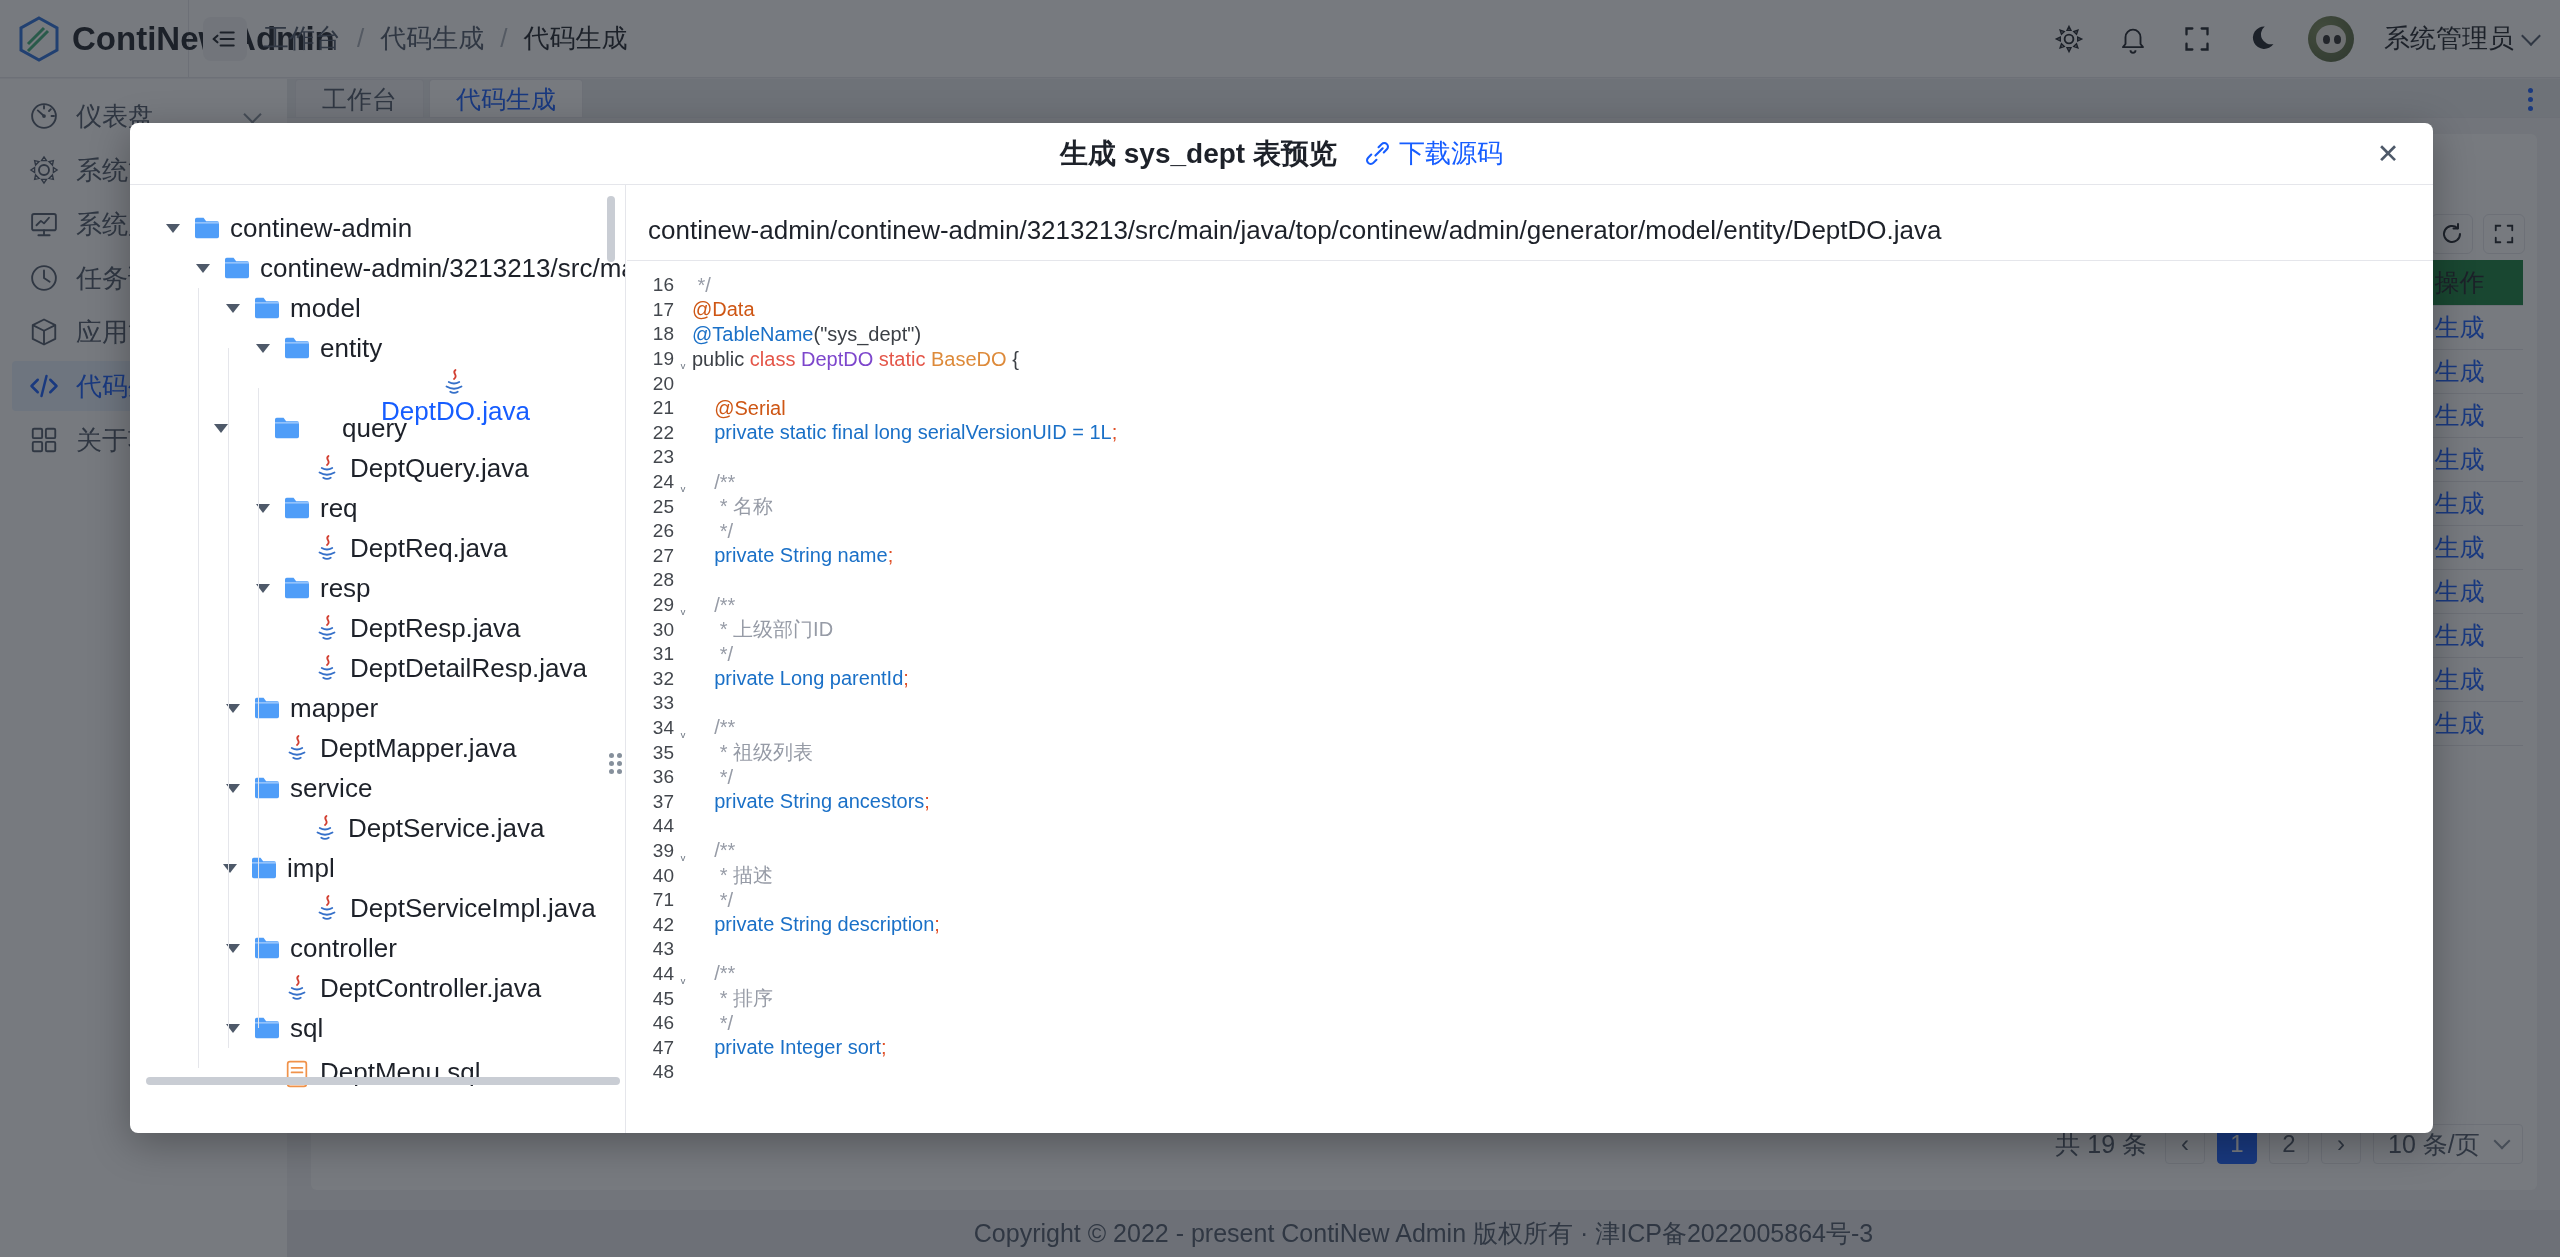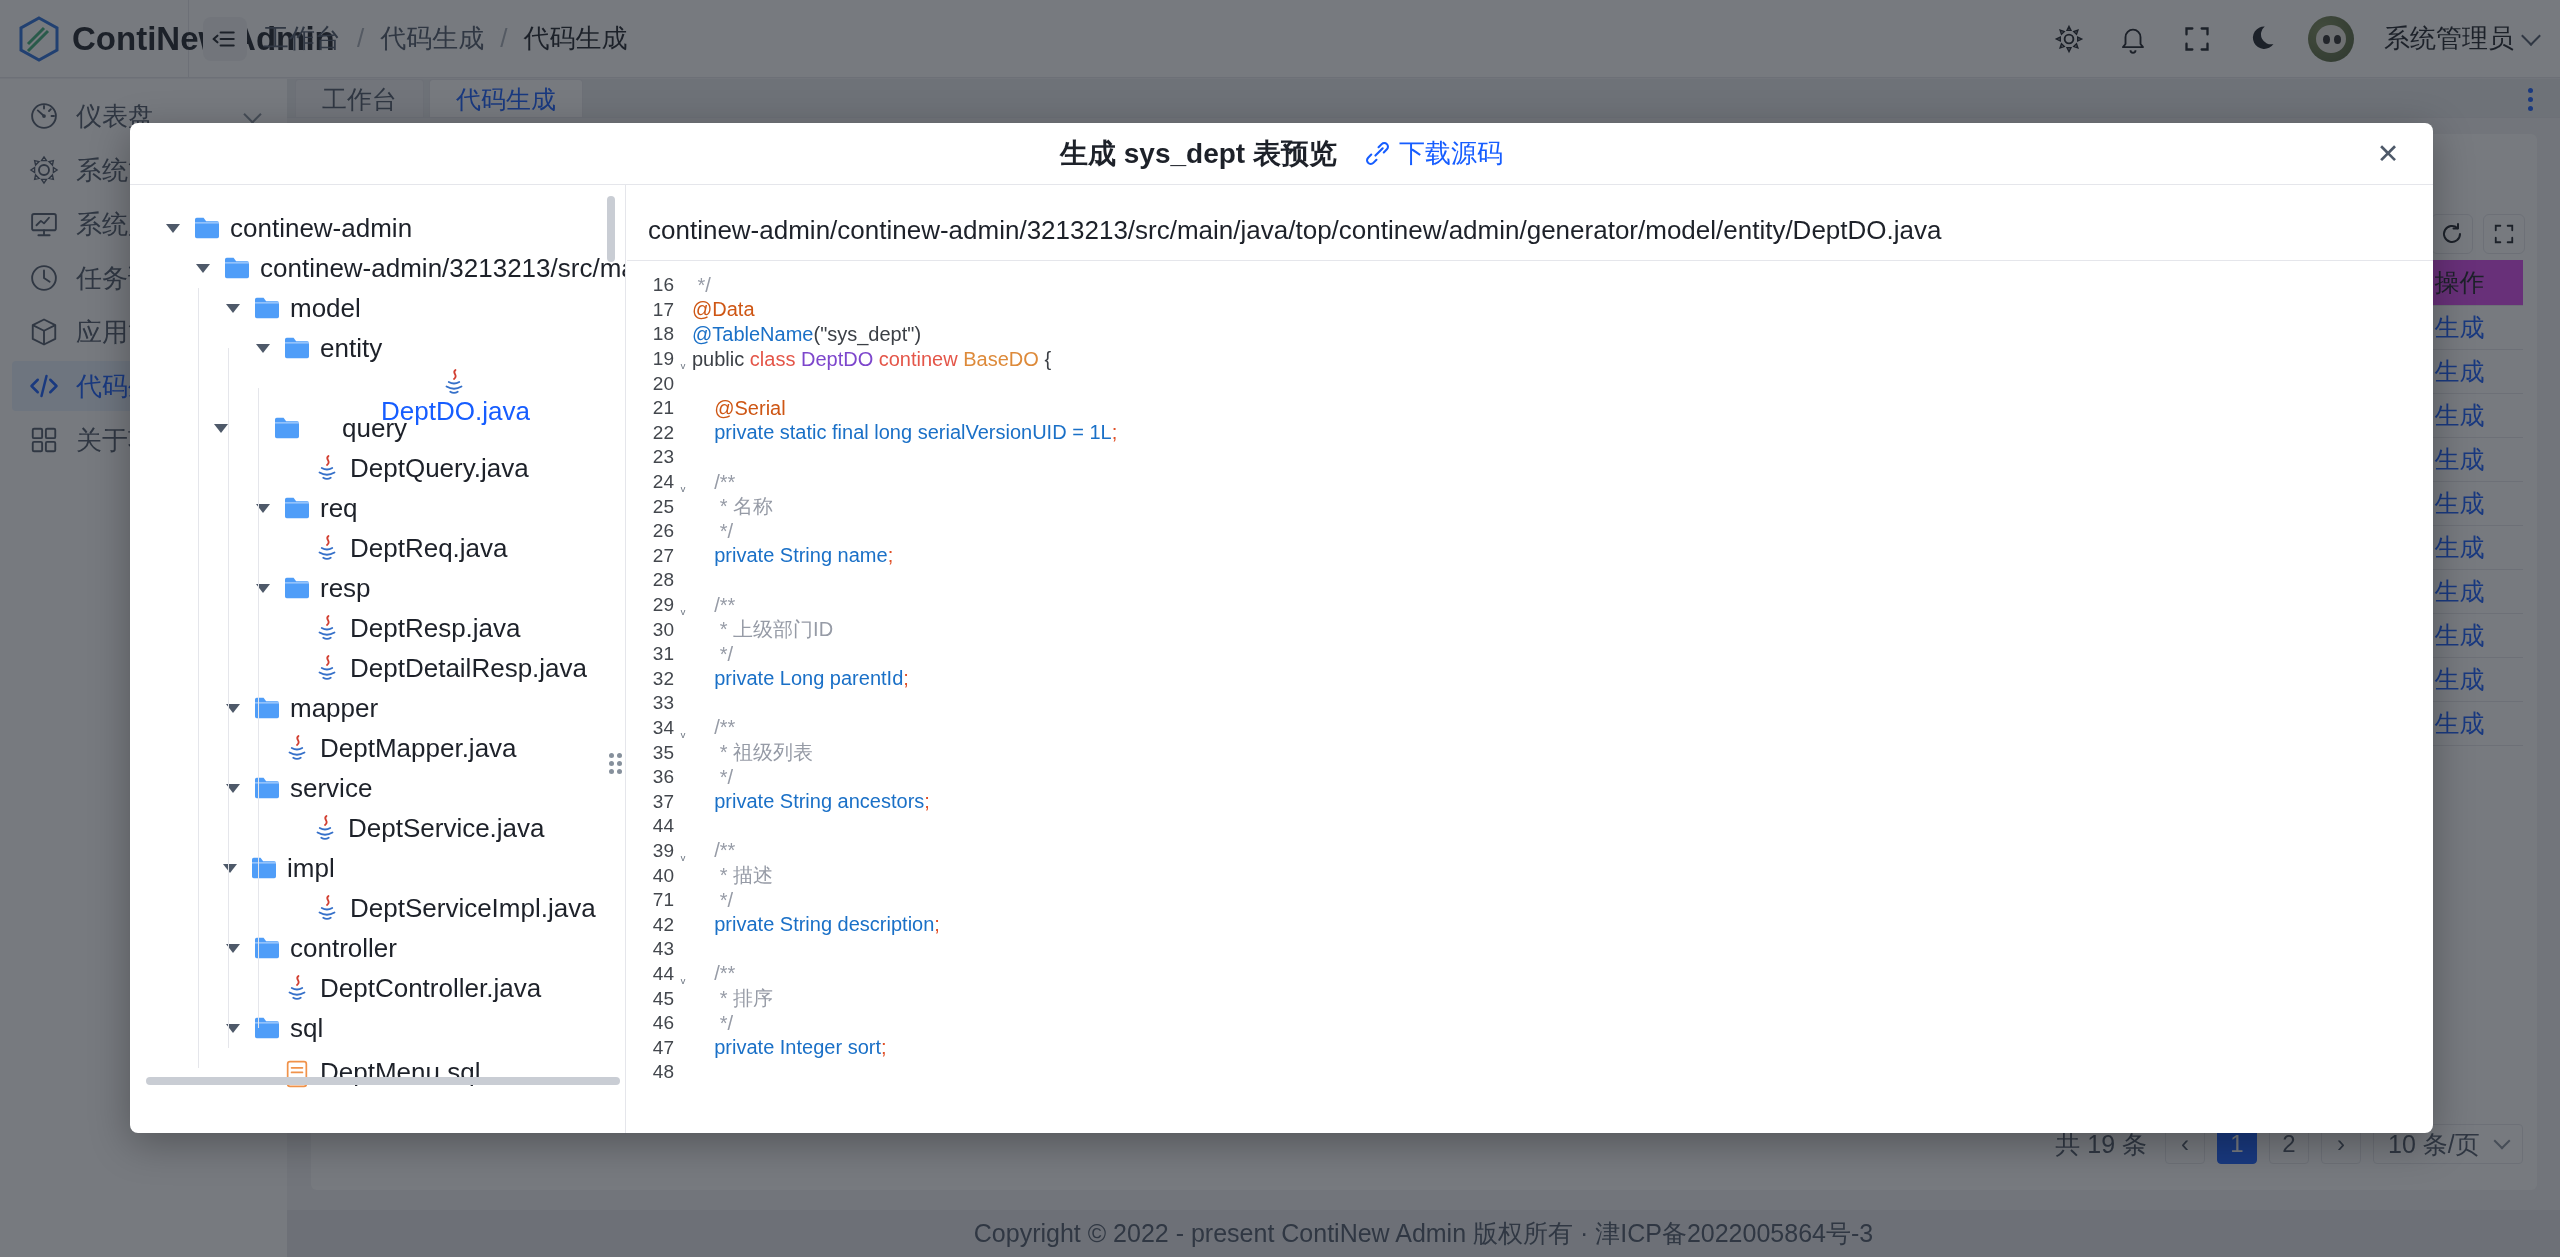--- a/index.html
+++ b/index.html
@@ -47,21 +47,21 @@
   .tab-more{position:absolute;right:18px;top:8px;width:24px;height:24px;display:flex;flex-direction:column;
     align-items:center;justify-content:center;gap:4px;cursor:pointer;}
   .tab-more i{width:5px;height:5px;border-radius:50%;background:#165dff;}
   
   .card{position:absolute;left:311px;top:134px;width:2226px;height:1056px;background:#fff;border-radius:6px;z-index:1;}
   .tool-btn{position:absolute;top:80px;width:42px;height:40px;border:1px solid #e5e6eb;border-radius:6px;
     background:#fff;display:flex;align-items:center;justify-content:center;color:#1d2129;cursor:pointer;box-sizing:border-box;}
   .tool-refresh{right:64px;}
   .tool-expand{right:12px;}
   .t-action{position:absolute;top:126px;left:2085px;right:14px;text-align:center;}
-  .t-action .th{height:45px;line-height:45px;background:#d946ef;font-size:25px;color:#1d2129;
+  .t-action .th{height:45px;line-height:45px;background:#15803d;font-size:25px;color:#1d2129;
     border-bottom:1px solid #e5e6eb;}
   .t-action .td{height:43px;line-height:43px;border-bottom:1px solid #e5e6eb;font-size:25px;}
   .t-action .td a{color:#165dff;text-decoration:none;cursor:pointer;}
   .pagination{position:absolute;right:14px;top:990px;display:flex;align-items:center;gap:12px;}
   .pg-total{font-size:25px;color:#4e5969;margin-right:6px;}
   .pg-btn{min-width:40px;height:40px;border:1px solid #e5e6eb;border-radius:4px;background:#fff;
     display:flex;align-items:center;justify-content:center;font-size:24px;color:#4e5969;cursor:pointer;box-sizing:border-box;}
   .pg-btn.active{background:#165dff;border-color:#165dff;color:#fff;}
   .pg-size{width:150px;height:40px;border:1px solid #e5e6eb;border-radius:4px;background:#fff;
     display:flex;align-items:center;justify-content:space-between;padding:0 14px;font-size:25px;color:#4e5969;
@@ -609,21 +609,21 @@
             <span class="ct"><span class="tk-a">@Data</span></span>
           </div>
           <div class="cl">
             <span class="ln">18</span>
             <span class="fd"></span>
             <span class="ct"><span class="tk-b">@TableName</span><span class="tk-d">("sys_dept")</span></span>
           </div>
           <div class="cl">
             <span class="ln">19</span>
             <span class="fd">ᵥ</span>
-            <span class="ct"><span class="tk-d">public </span><span class="tk-k">class </span><span class="tk-p">DeptDO </span><span class="tk-k">continew </span><span class="tk-e">BaseDO </span><span class="tk-d">{</span></span>
+            <span class="ct"><span class="tk-d">public </span><span class="tk-k">class </span><span class="tk-p">DeptDO </span><span class="tk-k">static </span><span class="tk-e">BaseDO </span><span class="tk-d">{</span></span>
           </div>
           <div class="cl">
             <span class="ln">20</span>
             <span class="fd"></span>
             <span class="ct"></span>
           </div>
           <div class="cl">
             <span class="ln">21</span>
             <span class="fd"></span>
             <span class="ct"><span class="tk-a">    @Serial</span></span>

